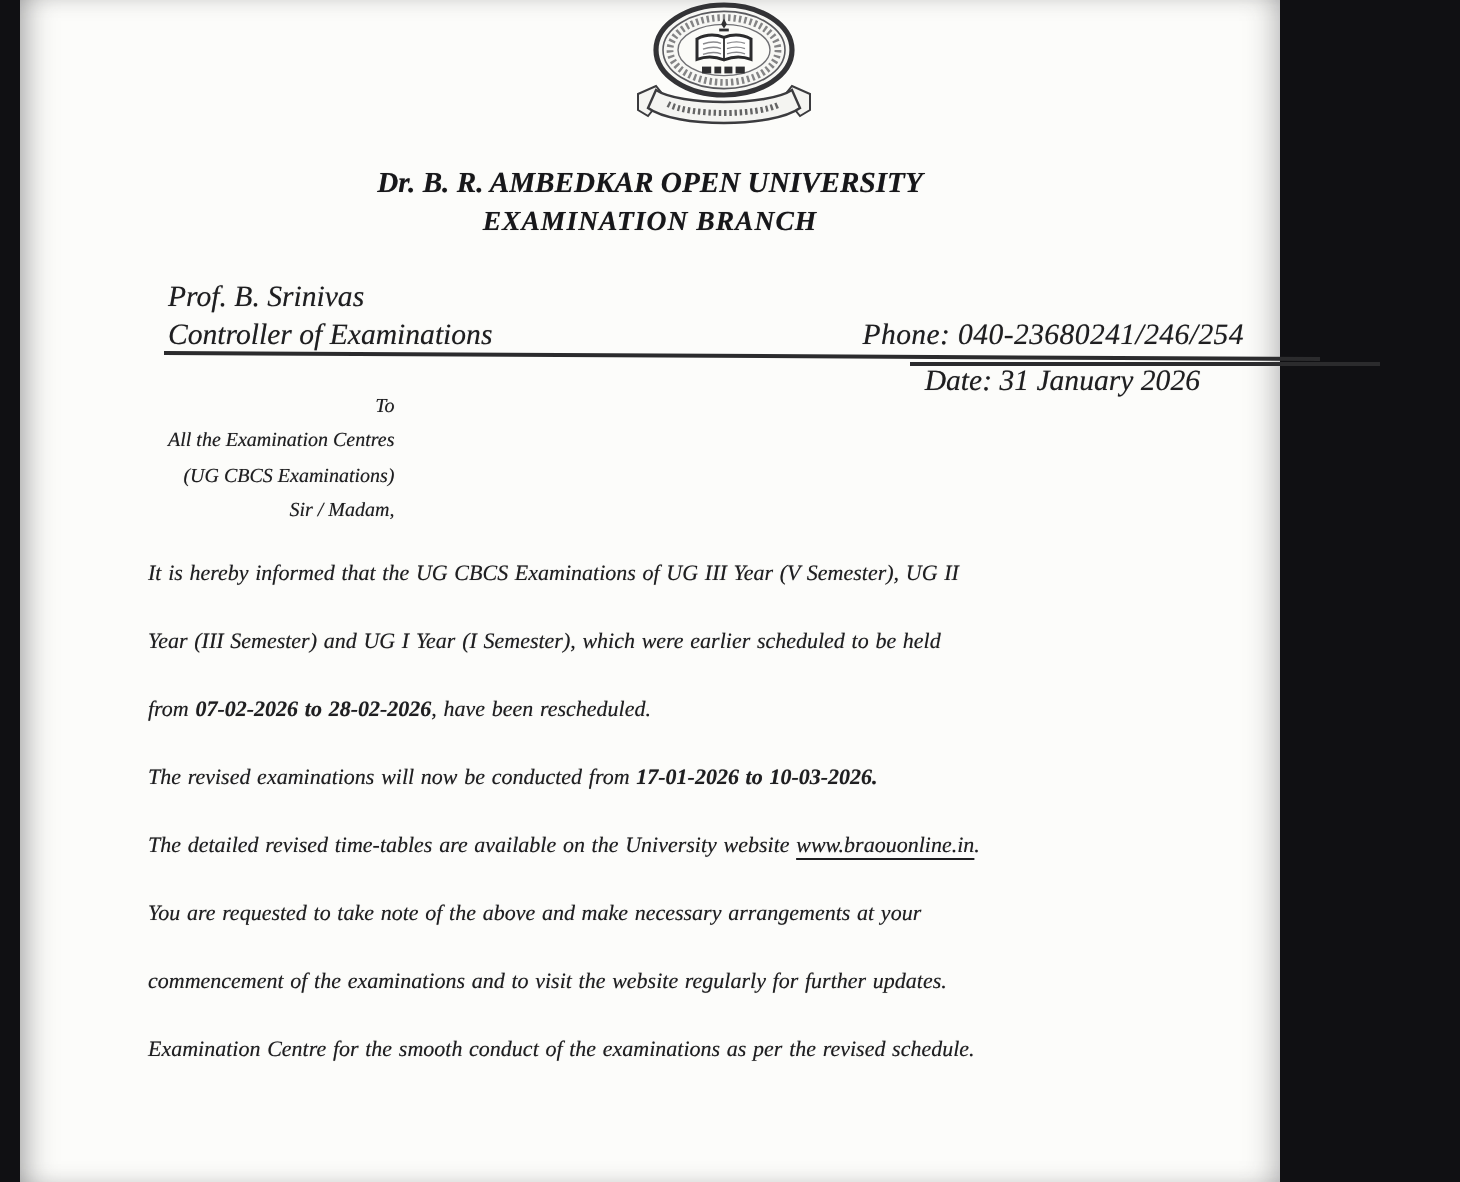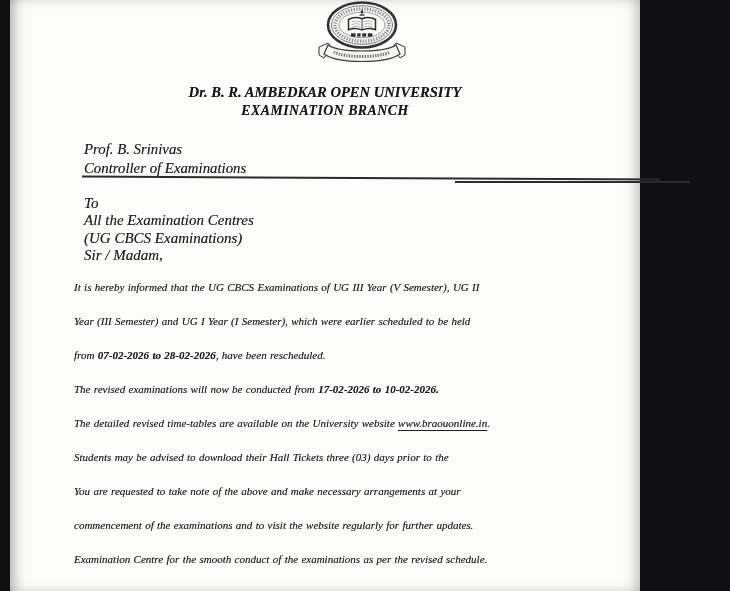--- a/index.html
+++ b/index.html
@@ -30,21 +30,21 @@
   .logo{position:absolute;left:297px;top:1px;width:110px;height:66px;}
   .hdr{position:absolute;left:0;top:84px;width:100%;text-align:center;font-weight:bold;color:#17171a;}
   .hdr-name{font-size:14.6px;}
   .hdr-addr{font-size:13.8px;margin-top:2px;}
   .hdr-branch{font-size:13.8px;letter-spacing:.5px;margin-top:2px;}
   .officer{position:absolute;left:74px;top:140px;font-size:14.8px;line-height:18.5px;}
   .phone{position:absolute;right:18px;top:160px;font-size:14.8px;letter-spacing:.2px;}
   .ruleA{position:absolute;left:72px;top:177px;width:578px;height:1.7px;background:var(--rule);transform:rotate(.3deg);}
   .ruleB{position:absolute;left:445px;top:181px;width:235px;height:1.6px;background:var(--rule);}
   .date{position:absolute;right:40px;top:183px;font-size:14.8px;}
-  .recipient{position:absolute;left:74px;top:195px;font-size:15px;line-height:17.3px;}
+  .recipient{position:absolute;left:74px;top:195px;font-size:10px;line-height:17.3px;text-align:right;}
   .letter-body{position:absolute;left:64px;top:270px;width:620px;font-size:11px;word-spacing:.6px;}
   .bline{line-height:34px;white-space:nowrap;}
   .bold{font-weight:bold;}
   .weblink{text-decoration:underline;text-underline-offset:2.5px;cursor:pointer;}
 </style>
 </head>
 <body>
 
 <div class="scene">
   <div class="bar left"></div>
@@ -87,36 +87,37 @@
     <div class="hdr">
       <div class="hdr-name txt">Dr. B. R. AMBEDKAR OPEN UNIVERSITY</div>
       <div class="hdr-branch txt">EXAMINATION BRANCH</div>
     </div>
 
     <div class="officer txt">
       <div>Prof. B. Srinivas</div>
       <div>Controller of Examinations</div>
     </div>
 
+    <div class="phone txt">Phone: 040-23680241/246/254</div>
     <div class="ruleA"></div>
     <div class="ruleB"></div>
+    <div class="date txt">Date: 31 January 2026</div>
 
     <div class="recipient txt">
       <div>To</div>
       <div>All the Examination Centres</div>
       <div>(UG CBCS Examinations)</div>
       <div>Sir / Madam,</div>
     </div>
 
     <div class="letter-body txt" id="letter-body">
         <div class="bline"><span>It is hereby informed that the UG CBCS Examinations of UG III Year (V Semester), UG II</span></div>
         <div class="bline"><span>Year (III Semester) and UG I Year (I Semester), which were earlier scheduled to be held</span></div>
         <div class="bline"><span>from </span><span class="bold">07-02-2026 to 28-02-2026</span><span>, have been rescheduled.</span></div>
-        <div class="bline"><span>The revised examinations will now be conducted from </span><span class="bold">17-02-2026 to 10-02-2026.</span></div>
+        <div class="bline"><span>The revised examinations will now be conducted from </span><span class="bold">17-01-2026 to 10-03-2026.</span></div>
         <div class="bline"><span>The detailed revised time-tables are available on the University website </span><span class="weblink">www.braouonline.in</span><span>.</span></div>
-        <div class="bline"><span>Students may be advised to download their Hall Tickets three (03) days prior to the</span></div>
         <div class="bline"><span>You are requested to take note of the above and make necessary arrangements at your</span></div>
         <div class="bline"><span>commencement of the examinations and to visit the website regularly for further updates.</span></div>
         <div class="bline"><span>Examination Centre for the smooth conduct of the examinations as per the revised schedule.</span></div>
       </div>
 
   </div>
 </div>
 
 </body></html>

